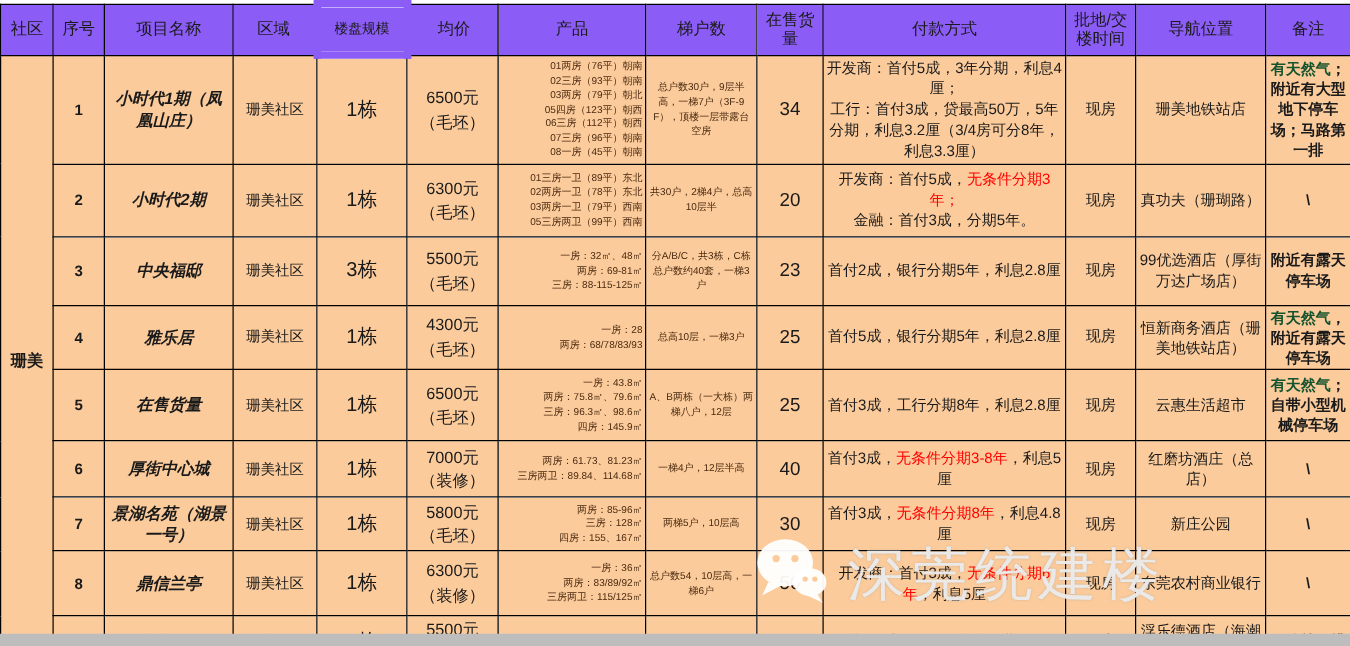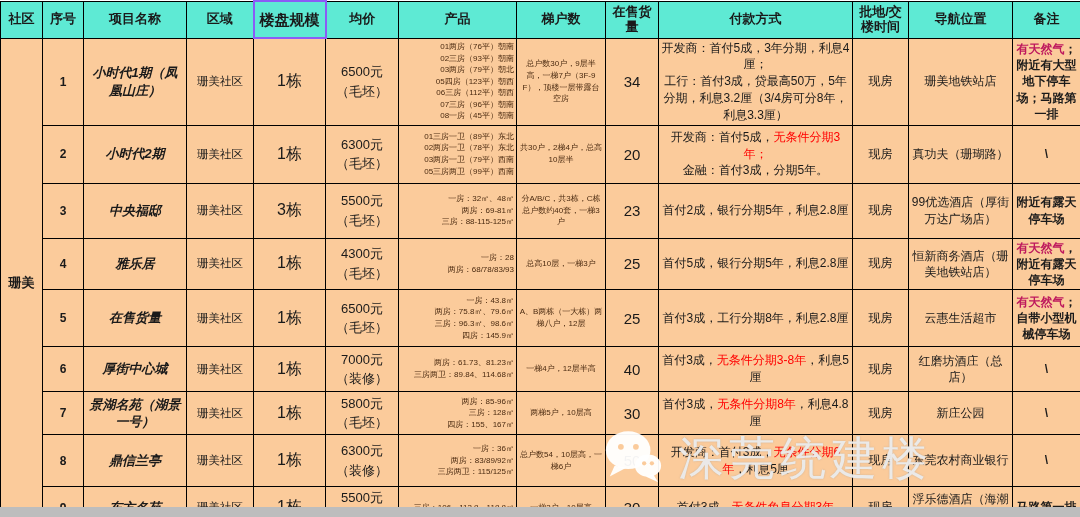--- a/index.html
+++ b/index.html
@@ -1,21 +1,21 @@
 <!DOCTYPE html>
 <html><head>
 <meta charset="utf-8">
 <style>
   html,body{margin:0;padding:0;background:#fff;font-family:"Liberation Sans","DejaVu Sans",sans-serif;}
   .screen{position:relative;width:1080px;height:517px;overflow:hidden;background:#fff;}
   table{border-collapse:collapse;table-layout:fixed;width:1080px;}
   th,td{border:1px solid #000;background:#fbcb9b;text-align:center;vertical-align:middle;
         padding:1px 2px;overflow:hidden;word-break:break-all;color:#1a1a1a;}
-  thead th{background:#5eead4;font-size:13px;font-weight:bold;height:33px;line-height:1.15;}
-  thead th.big-header{font-size:15px;border:2px solid #8b5cf6;}
+  thead th{background:#8b5cf6;font-size:13px;font-weight:normal;height:33px;line-height:1.15;}
+  thead th.big-header{font-size:11px;border:6px solid #8b5cf6;}
   
   tbody tr:nth-child(1){height:87px;}
   tbody tr:nth-child(2){height:58px;}
   tbody tr:nth-child(3){height:55px;}
   tbody tr:nth-child(4){height:48px;}
   tbody tr:nth-child(5){height:57px;}
   tbody tr:nth-child(6){height:45px;}
   tbody tr:nth-child(7){height:43px;}
   tbody tr:nth-child(8){height:52px;}
   tbody tr:nth-child(9){height:37px;}
@@ -26,21 +26,21 @@
   .c-scale{font-size:16px;}
   .c-price{font-weight:normal;font-size:13px;line-height:1.5;}
   .c-product{font-size:8px;line-height:1.45;color:#4a2a10;text-align:right;}
   .c-units{font-size:8px;line-height:1.45;color:#4a2a10;}
   .c-stock{font-size:15px;}
   .c-pay{font-size:12px;line-height:1.4;margin-left:12px;}
   .c-del{font-size:12px;}
   .c-nav{font-size:12px;line-height:1.35;}
   .c-note{font-weight:bold;font-size:12px;line-height:1.35;}
   .red{color:#ff0000;}
-  .cyan{color:#be185d;}
+  .cyan{color:#14532d;}
   
   .watermark{position:absolute;left:602px;top:426px;display:flex;align-items:center;gap:14px;
              pointer-events:none;}
   .watermark .wm-text{font-size:46px;letter-spacing:5px;color:rgba(236,236,236,0.95);
              text-shadow:0 0 2px rgba(150,150,150,0.45);white-space:nowrap;}
   .bottom-bar{position:absolute;left:0;bottom:0;width:1080px;height:10px;background:#bdbdbd;}
 </style>
 </head>
 <body>
 

